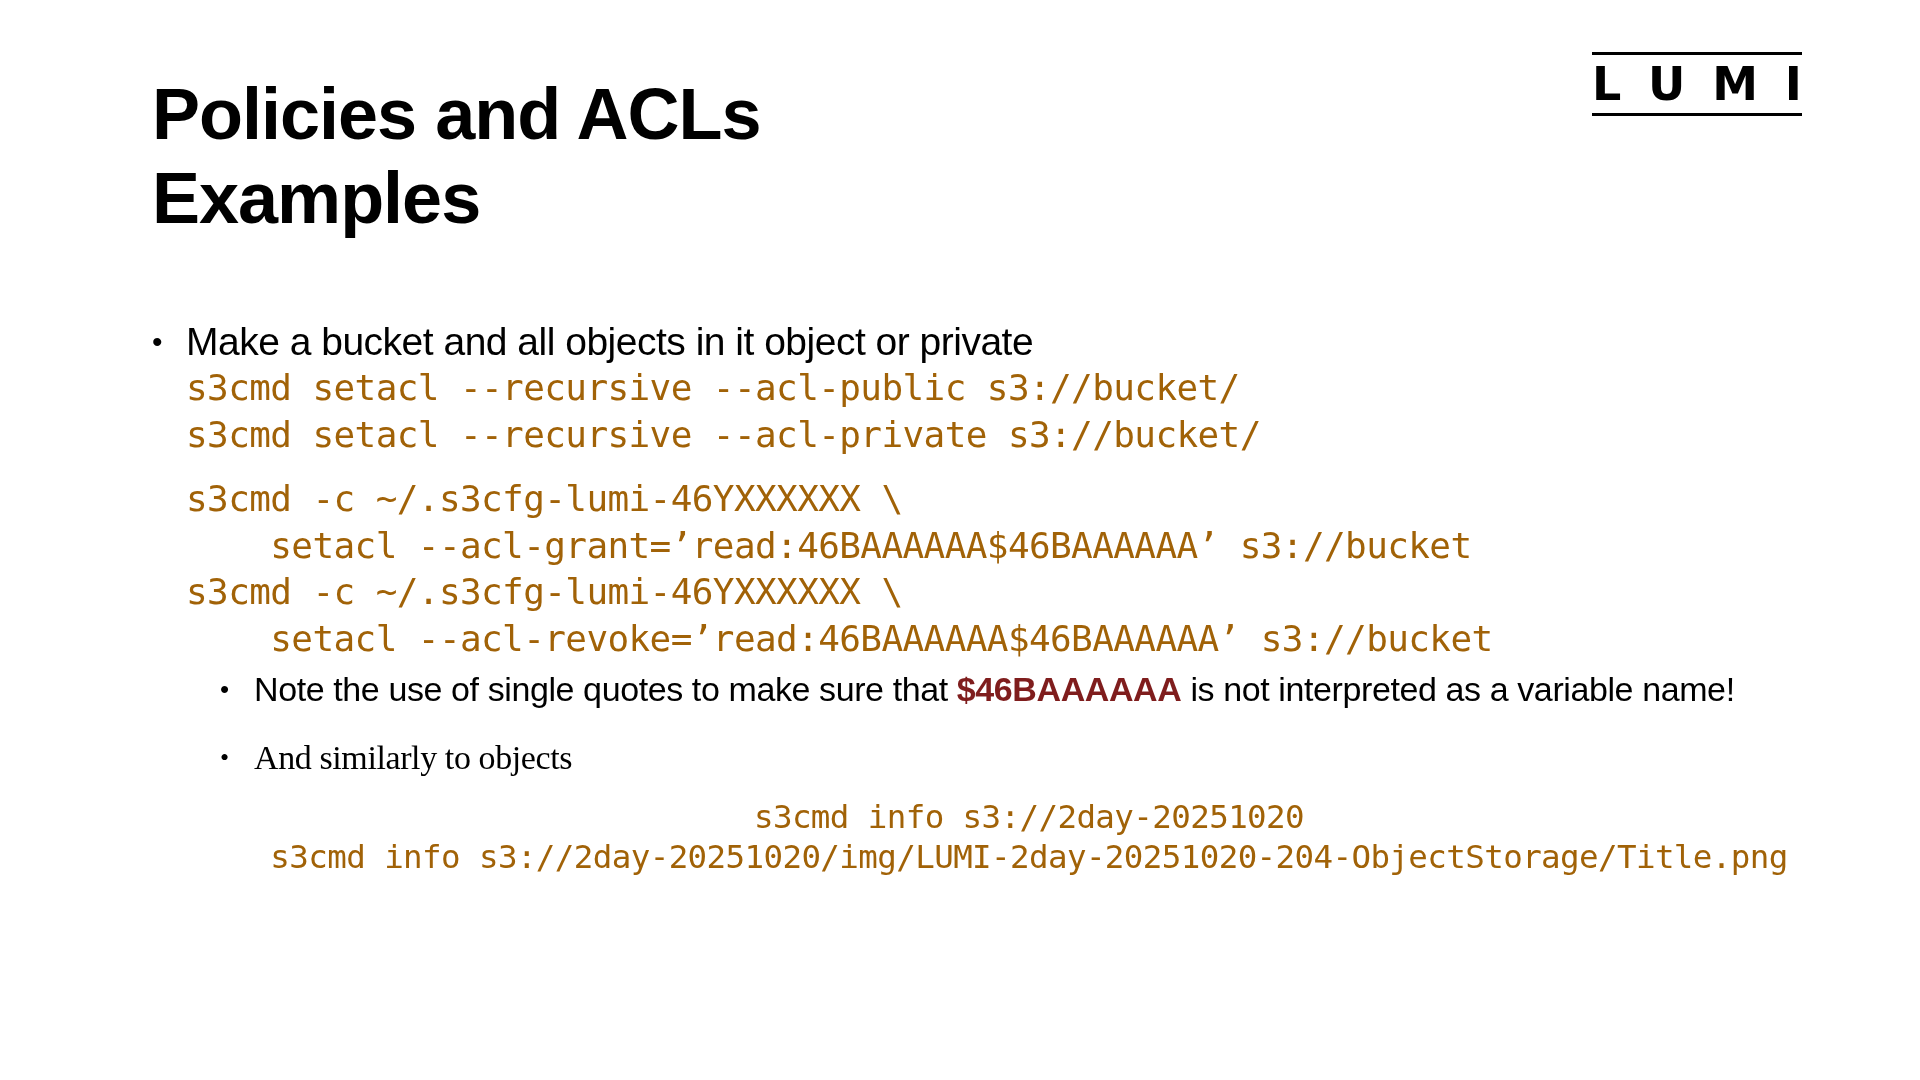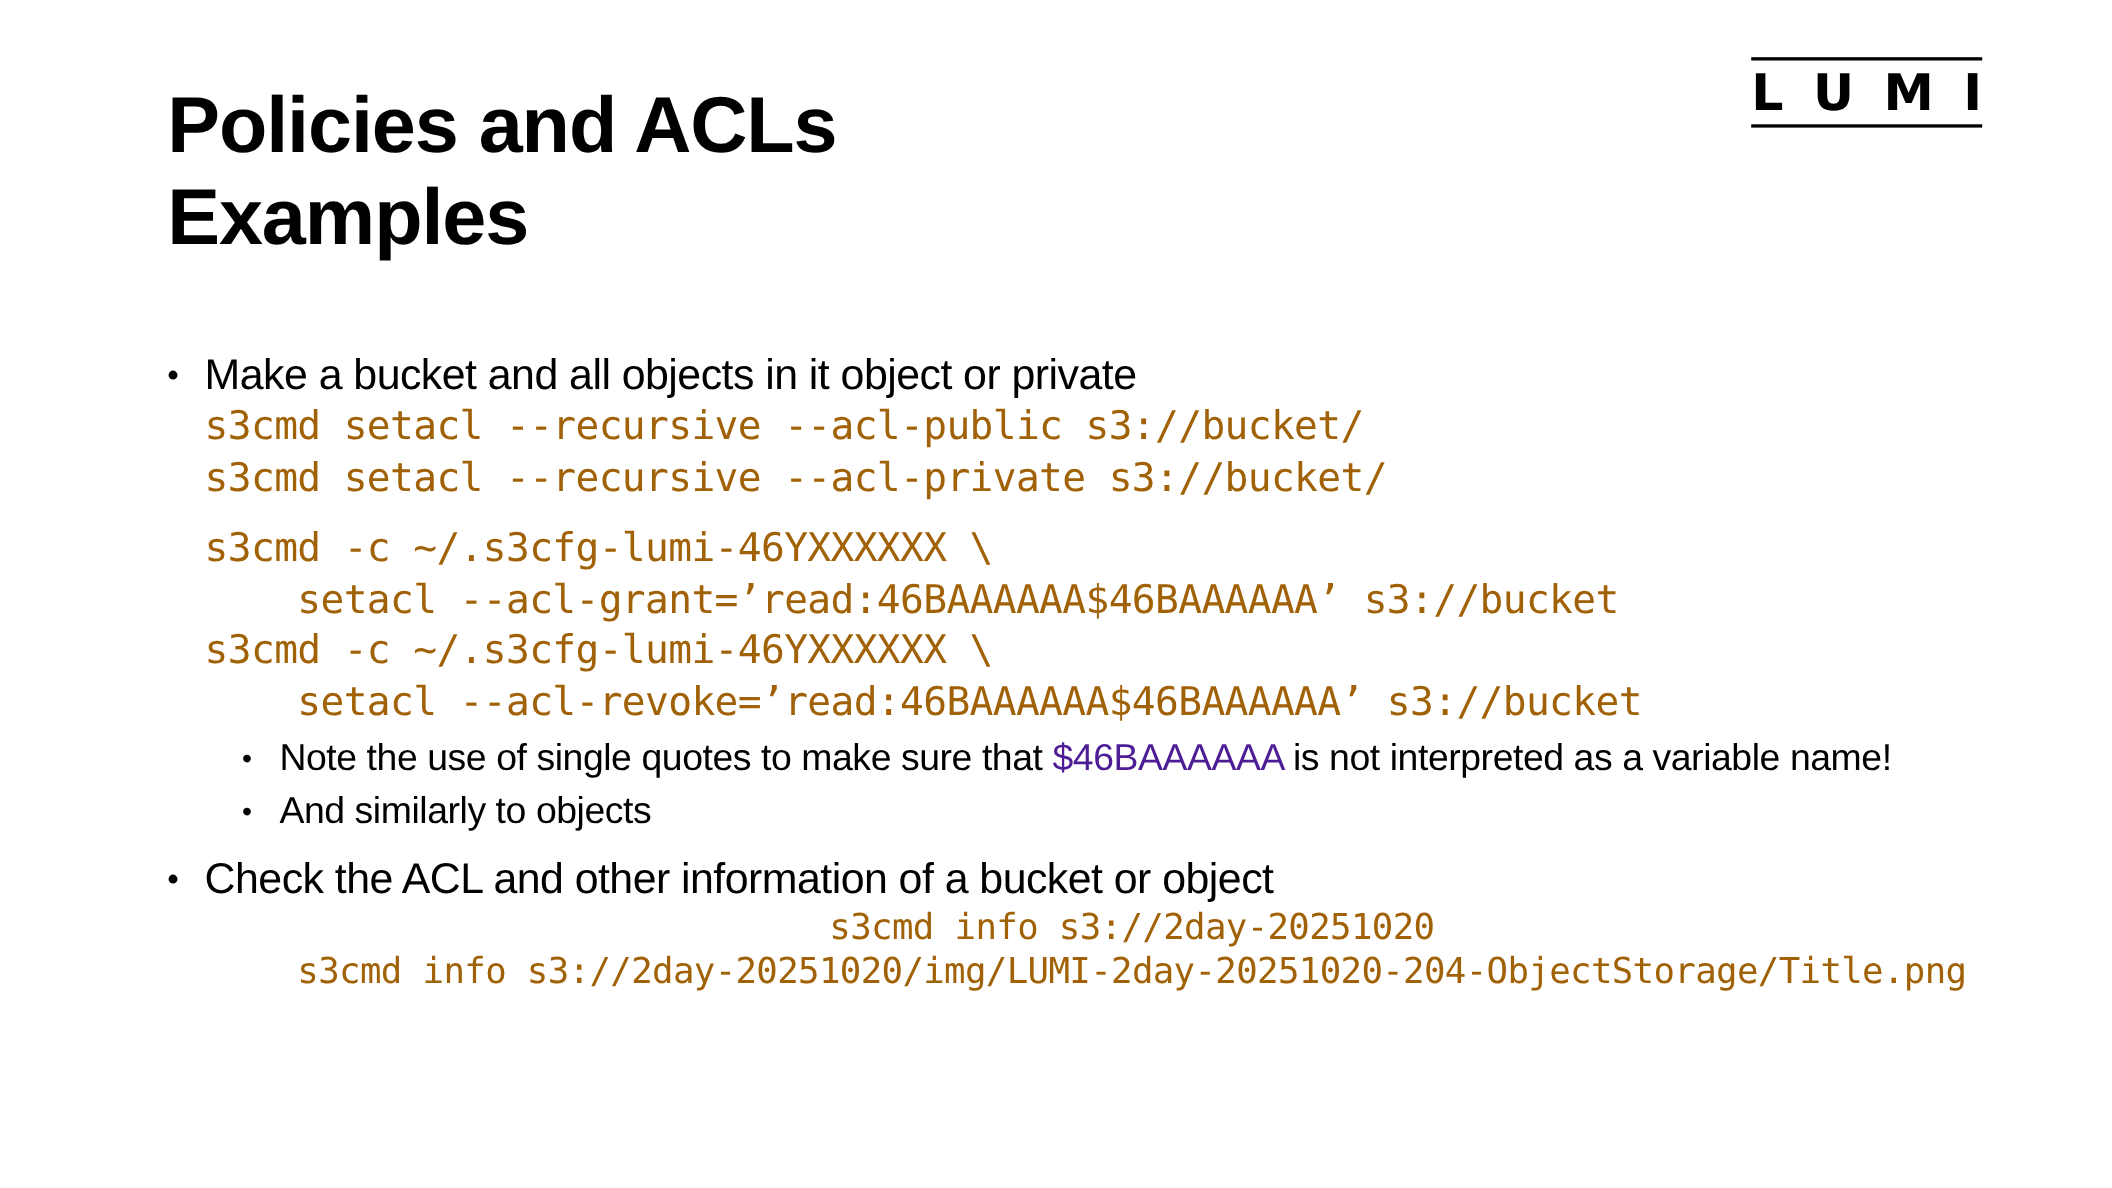--- a/index.html
+++ b/index.html
@@ -11,21 +11,21 @@
   .logo .bar.bot { bottom:0; }
   .logo .word { position:absolute; left:0; top:8px; width:210px; display:flex; justify-content:space-between; font-family:"DejaVu Sans", sans-serif; font-weight:bold; font-size:46px; line-height:48px; }
   .content { position:absolute; left:152px; top:318px; width:1720px; }
   .bullet { position:relative; padding-left:34px; font-size:39px; line-height:47px; font-family:"Liberation Sans Narrow","Liberation Sans", sans-serif; letter-spacing:-0.5px; }
   .bullet::before { content:"•"; position:absolute; left:0; top:0; font-size:30px; }
   .code { font-family:"DejaVu Sans Mono","Liberation Mono", monospace; color:#a16207; font-size:36px; line-height:46.5px; letter-spacing:-0.6px; white-space:pre; }
   .code.small { font-size:32.5px; line-height:40px;text-align:center; }
   .block { margin-bottom:18px; }
   .sub { position:relative; padding-left:34px; margin-left:68px; font-size:34px; line-height:42px; letter-spacing:-0.4px; margin-top:6px; }
   .sub::before { content:"•"; position:absolute; left:0; top:0; font-size:26px; }
-  .inline-code { color:#4c1d95; }
+  .inline-code { color:#7f1d1d;font-weight:bold; }
 </style>
 </head>
 <body>
 
 <div class="title">
   <div>Policies and ACLs</div>
   <div>Examples</div>
 </div>
 
 <div class="logo">
@@ -50,24 +50,23 @@
   </div>
 
   <div class="block">
     <div style="padding-left:34px;">
       <div class="code">s3cmd -c ~/.s3cfg-lumi-46YXXXXXX \</div>
       <div class="code">    setacl --acl-grant=’read:46BAAAAAA$46BAAAAAA’ s3://bucket</div>
       <div class="code">s3cmd -c ~/.s3cfg-lumi-46YXXXXXX \</div>
       <div class="code">    setacl --acl-revoke=’read:46BAAAAAA$46BAAAAAA’ s3://bucket</div>
     </div>
     <div class="sub"><span>Note the use of single quotes to make sure that </span><span class="inline-code">$46BAAAAAA</span><span> is not interpreted as a variable name!</span></div>
-    <div class="sub" style="margin-top:6px;">And similarly to objects</div>
+    <div class="sub" style="margin-top:27px;font-family:Liberation Serif, serif;">And similarly to objects</div>
   </div>
 
   <div class="block" style="margin-top:14px;">
-    <div class="bullet">Check the ACL and other information of a bucket or object</div>
     <div style="padding-left:34px;">
       <div class="code small">s3cmd info s3://2day-20251020</div>
       <div class="code small">s3cmd info s3://2day-20251020/img/LUMI-2day-20251020-204-ObjectStorage/Title.png</div>
     </div>
   </div>
 
 </div>
 
 </body></html>

